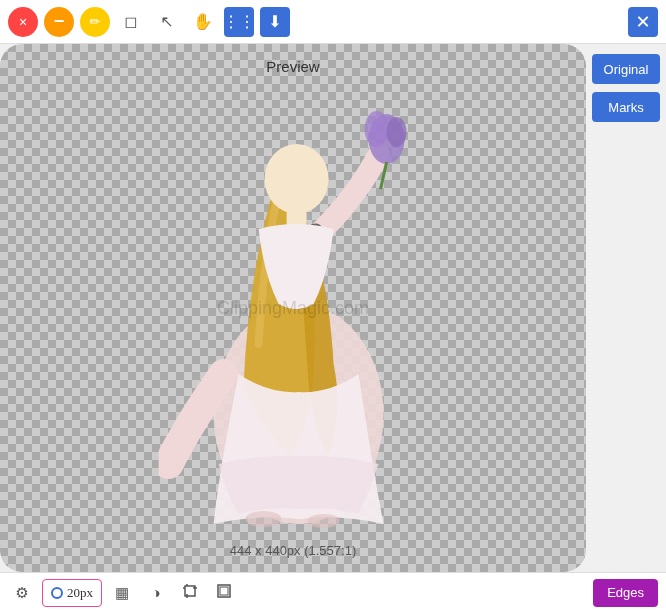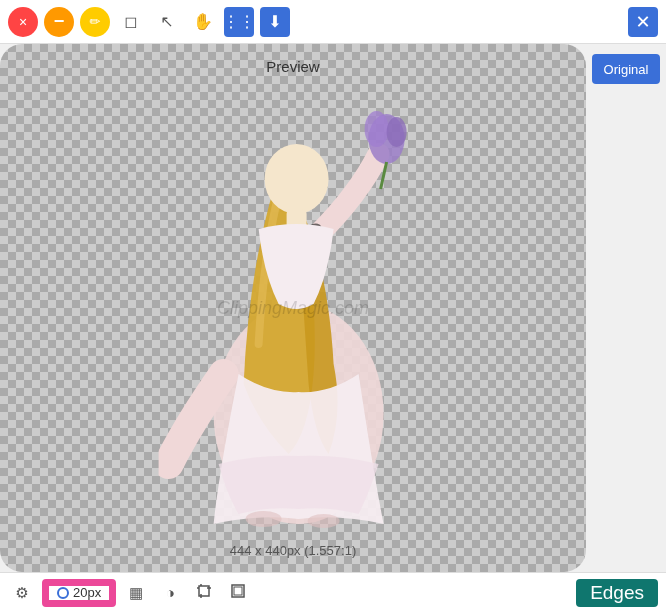--- a/index.html
+++ b/index.html
@@ -112,21 +112,20 @@
     
     .watermark {
       position: absolute;
       top: 50%;
       left: 50%;
       transform: translate(-50%, -50%);
       font-size: 18px;
       color: rgba(0,0,0,0.15);
       white-space: nowrap;
       pointer-events: none;
-      font-style: italic;
     }
 
     .image-info {
       position: absolute;
       bottom: 14px;
       left: 50%;
       transform: translateX(-50%);
       font-size: 13px;
       color: #555;
       white-space: nowrap;
@@ -178,48 +177,49 @@
       align-items: center;
       justify-content: center;
       color: #555;
       font-size: 15px;
       border-radius: 4px;
     }
 
     .size-display {
       display: flex;
       align-items: center;
-      border: 7px solid #ec4899;
+      border: 1px solid #ec4899;
       border-radius: 4px;
       height: 28px;
       padding: 0 8px;
       font-size: 13px;
       color: #333;
       background: white;
       gap: 4px;
+      font-family: Liberation Serif, serif;
     }
 
     .size-circle {
       width: 12px;
       height: 12px;
       border: 2px solid #3a6fd8;
       border-radius: 50%;
       flex-shrink: 0;
     }
 
     .bottom-spacer { flex: 1; }
 
     .edges-btn {
       height: 28px;
       padding: 0 14px;
-      background: #0f766e;
+      background: #a21caf;
       color: white;
       border: none;
       border-radius: 4px;
-      font-size: 19px;
+      font-size: 13px;
       cursor: pointer;
     }
 
     
     .girl-svg {
       position: absolute;
       top: 30px;
       left: 50%;
       transform: translateX(-48%);
       width: 280px;
@@ -305,20 +305,23 @@
     </svg>
 
     <div class="watermark">ClippingMagic.com</div>
 
     <div class="image-info">444 x 440px (1.557:1)</div>
   </div>
 
   <div class="right-sidebar">
     <button class="sidebar-btn">
       <span>Original</span>
+    </button>
+    <button class="sidebar-btn">
+      <span>Marks</span>
     </button>
   </div>
 </div>
 
 <div class="bottom-toolbar">
   <button class="bottom-tool-btn">
     <span>⚙</span>
   </button>
 
   <div class="size-display">

